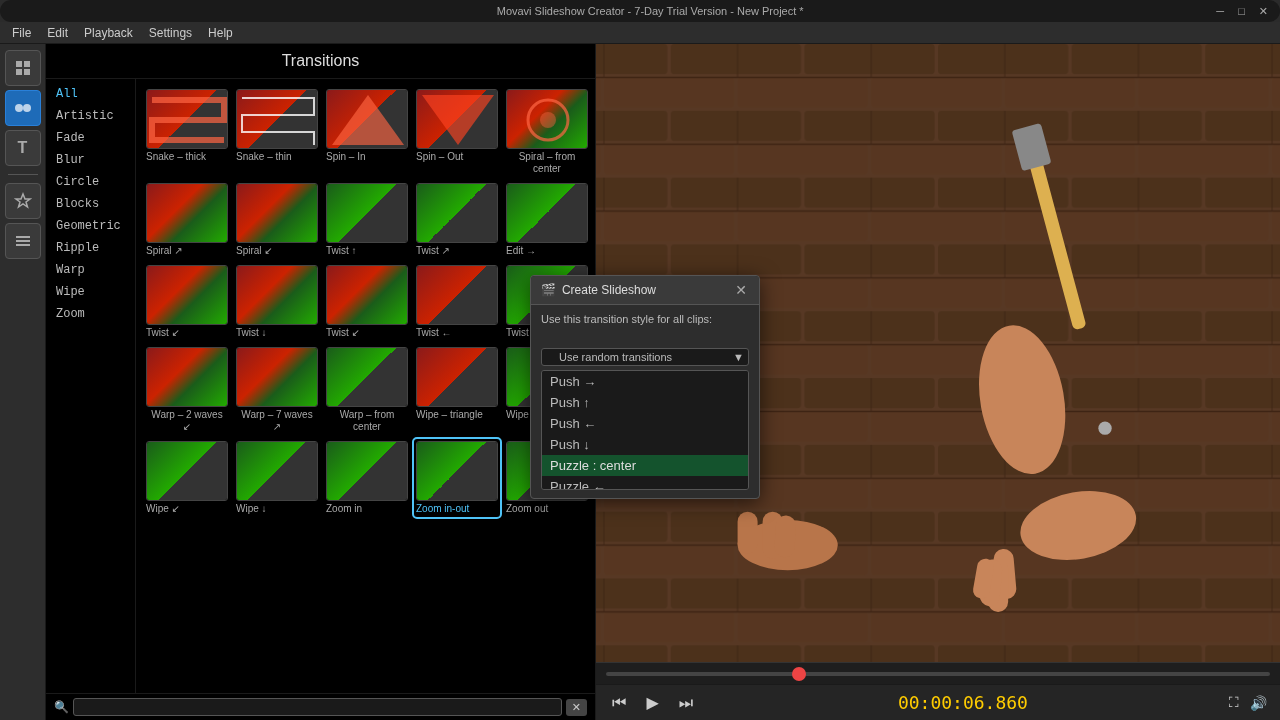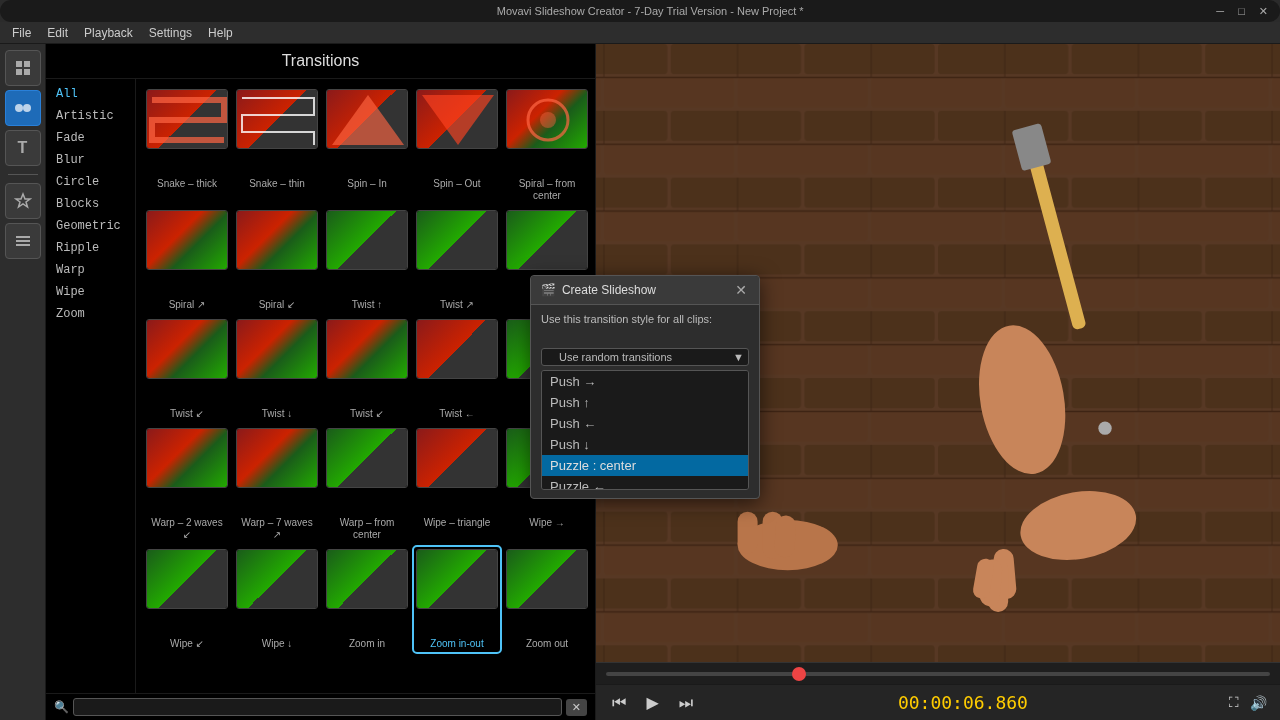--- a/index.html
+++ b/index.html
@@ -29,21 +29,21 @@
     #transitions-title { text-align: center; padding: 8px; font-size: 16px; color: #ddd; border-bottom: 1px solid #1a1a1a; }
     #transitions-content { display: flex; flex: 1; overflow: hidden; }
     
     
     #category-list { width: 90px; border-right: 1px solid #1a1a1a; padding: 4px 0; overflow-y: auto; }
     #category-list .cat-item { padding: 4px 10px; cursor: pointer; font-size: 12px; color: #bbb; font-family: Liberation Mono, monospace; }
     #category-list .cat-item.active { color: #4fc3f7; }
     
     
     #transitions-grid { flex: 1; overflow-y: auto; padding: 8px; display: grid; grid-template-columns: repeat(5, 1fr); gap: 4px; align-content: start; }
-    .transition-item { display: flex; flex-direction: column; align-items: center; cursor: pointer; padding: 2px; border-radius: 3px; gap: 27px; }
+    .transition-item { display: flex; flex-direction: column; align-items: flex-start; cursor: pointer; padding: 2px; border-radius: 3px; }
     .transition-thumb { width: 82px; height: 60px; border-radius: 3px; overflow: hidden; position: relative; background: #1a1a1a; border: 1px solid #444; }
     .transition-thumb .thumb-inner { width: 100%; height: 100%; }
     .transition-label { font-size: 10px; color: #aaa; text-align: center; margin-top: 2px; line-height: 1.2; }
     
     
     .thumb-red { background: linear-gradient(135deg, #8b1a1a 0%, #cc2200 50%, #333 50%); }
     .thumb-green { background: linear-gradient(135deg, #1a5c1a 0%, #22aa00 50%, #333 50%); }
     .thumb-mixed { background: linear-gradient(135deg, #8b1a1a 0%, #cc2200 40%, #1a5c1a 60%, #22aa00 100%); }
     
     
@@ -74,21 +74,21 @@
     #create-slideshow-dialog { position: absolute; left: 530px; top: 275px; width: 230px; background: #2d2d2d; border: 1px solid #555; border-radius: 4px; box-shadow: 0 4px 20px rgba(0,0,0,0.6); z-index: 200; }
     .dialog-title-bar { background: #3a3a3a; padding: 6px 10px; display: flex; align-items: center; justify-content: space-between; border-radius: 4px 4px 0 0; border-bottom: 1px solid #555; }
     .dialog-title-text { font-size: 12px; color: #ddd; display: flex; align-items: center; gap: 6px; }
     .dialog-close { background: none; border: none; color: #aaa; cursor: pointer; font-size: 14px; padding: 0 2px; }
     .dialog-body { padding: 8px 10px; }
     .dialog-body .prompt { font-size: 11px; color: #bbb; margin-bottom: 23px; }
     .dropdown-box { background: #1a1a1a; border: 1px solid #555; border-radius: 3px; padding: 2px 4px; display: flex; align-items: center; justify-content: space-between; margin-bottom: 4px; }
     .dropdown-box span { font-size: 11px; color: #bbb; padding-left: 13px; }
     .dropdown-list { background: #1a1a1a; border: 1px solid #555; border-radius: 3px; max-height: 120px; overflow-y: auto; }
     .dropdown-list .opt { padding: 3px 8px; font-size: 13px; color: #bbb; cursor: pointer; }
-    .dropdown-list .opt.highlighted { background: #0369a1; color: #ddd; }
+    .dropdown-list .opt.highlighted { background: #14532d; color: #ddd; }
     
     
     ::-webkit-scrollbar { width: 6px; height: 6px; }
     ::-webkit-scrollbar-track { background: #1a1a1a; }
     ::-webkit-scrollbar-thumb { background: #555; border-radius: 3px; }
   </style>
 </head>
 <body>
 
 <div id="title-bar">

